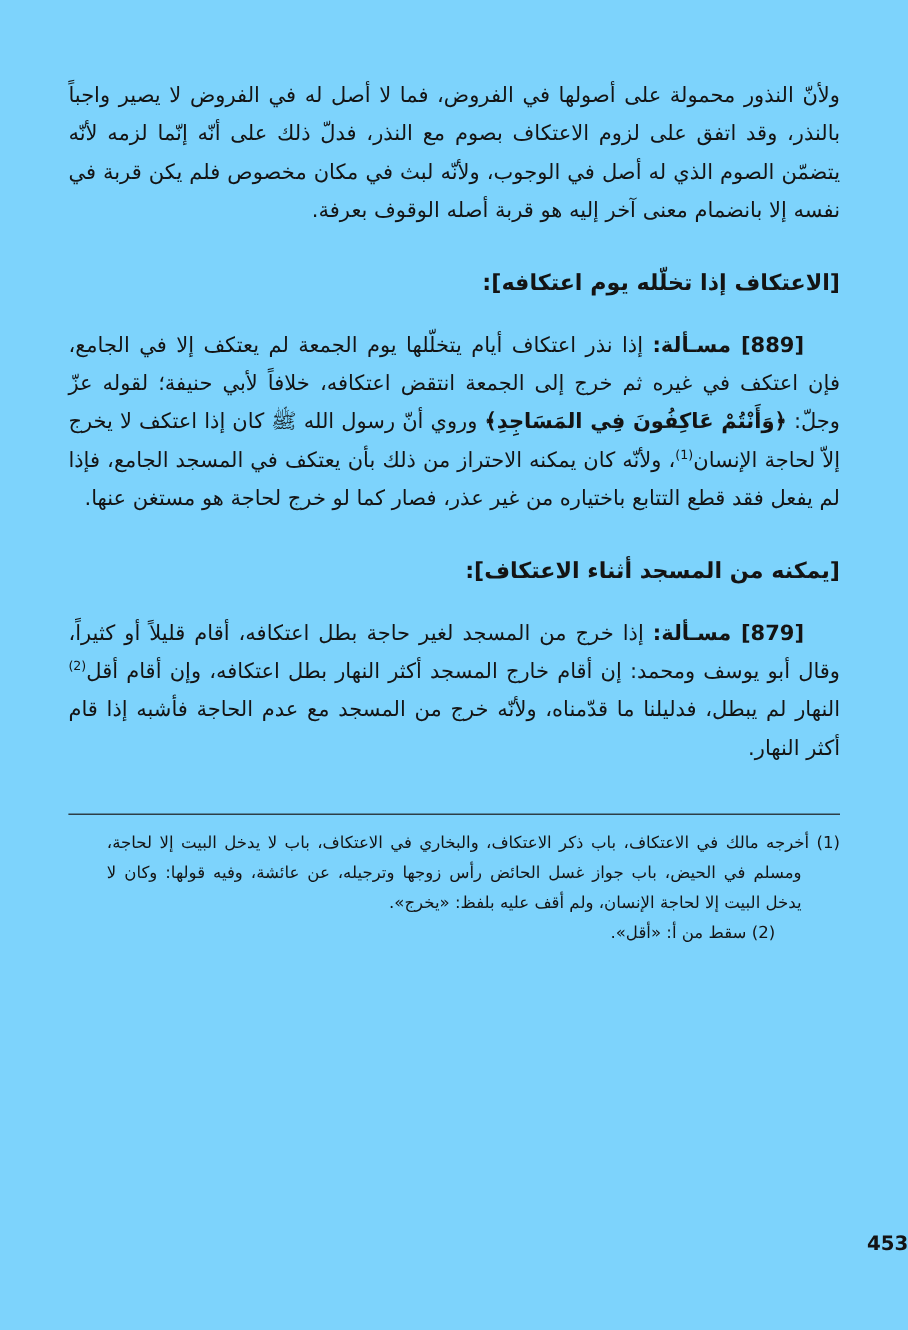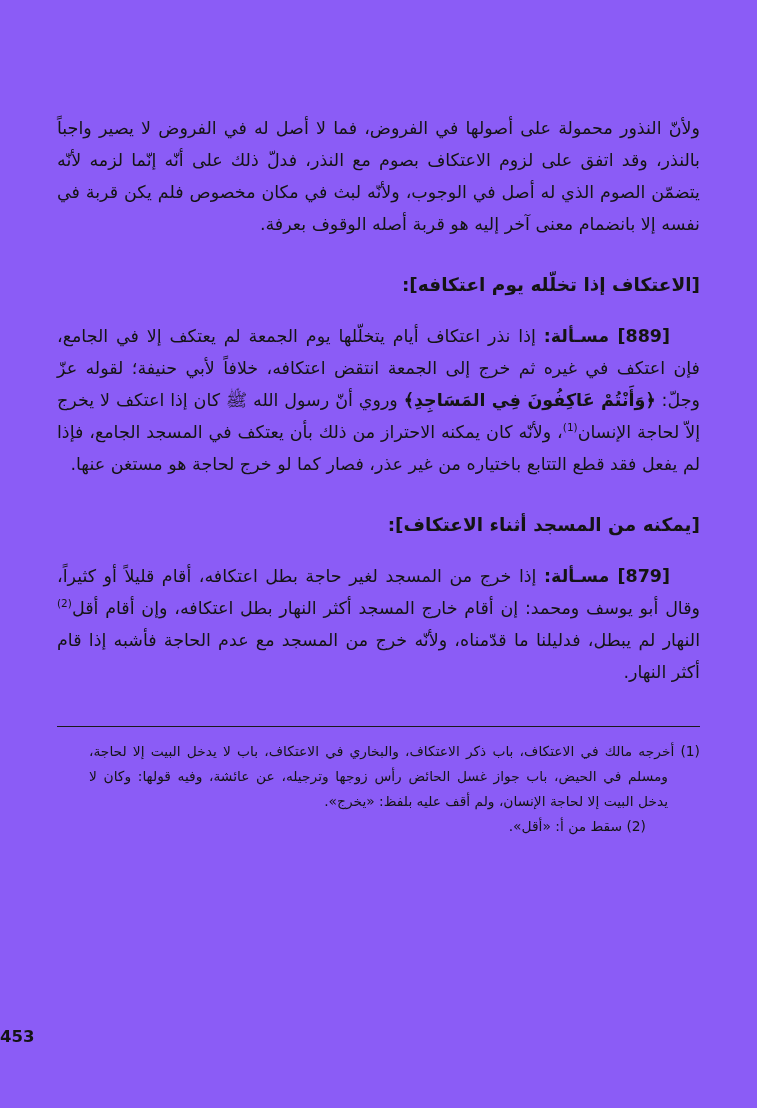--- a/index.html
+++ b/index.html
@@ -5,23 +5,23 @@
   html, body {
     margin: 0;
     padding: 0;
     background: #ffffff;
   }
   .page {
     position: relative;
     width: 757px;
     height: 1108px;
     margin: 0 auto;
-    background: #8b5cf6;
+    background: #7dd3fc;
     box-sizing: border-box;
-    padding: 112px 57px 0 57px;
+    padding: 64px 57px 0 57px;
     direction: rtl;
     font-family: "DejaVu Sans", sans-serif;
     color: #141414;
     overflow: hidden;
   }
   p { margin: 0; }
   .body-text {
     font-size: 17.5px;
     line-height: 32px;
     text-align: justify;
@@ -60,21 +60,21 @@
     margin: 0;
   }
   .footnote.indented {
     margin-right: 54px;
   }
   .page-number {
     position: absolute;
     left: 0;
     right: 0;
     bottom: 62px;
-    text-align: left;
+    text-align: right;
     font-weight: bold;
     font-size: 16.5px;
     color: #141414;
   }
 </style>
 </head>
 <body>
 
 <div class="page">
 

